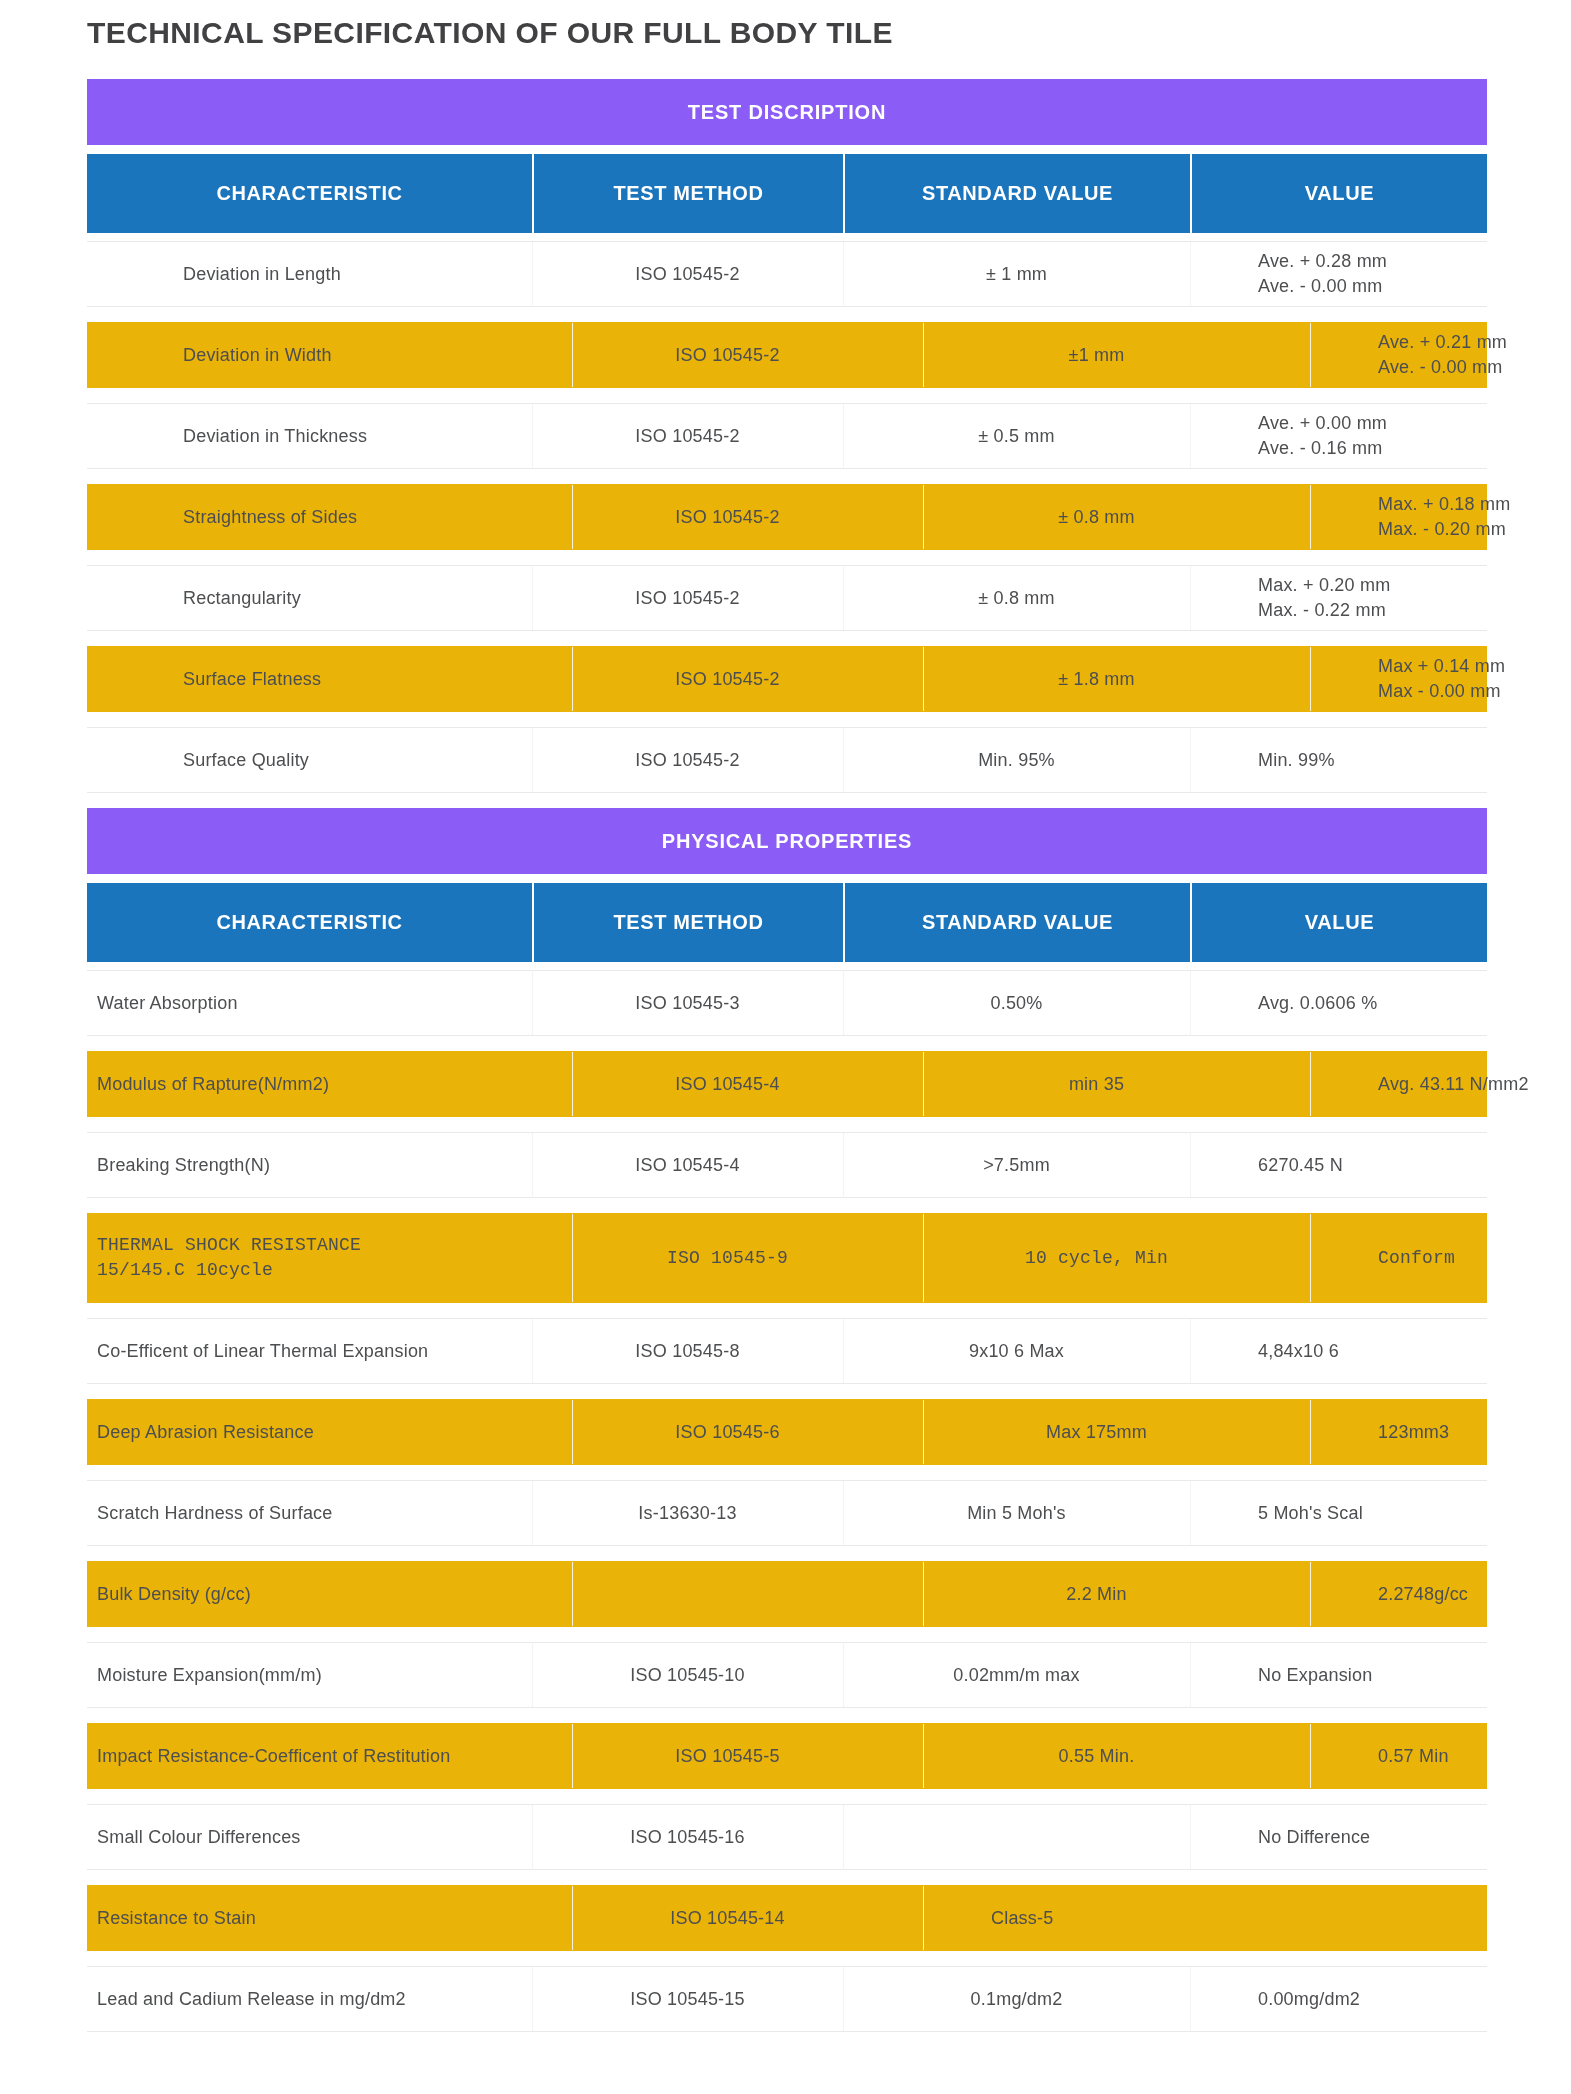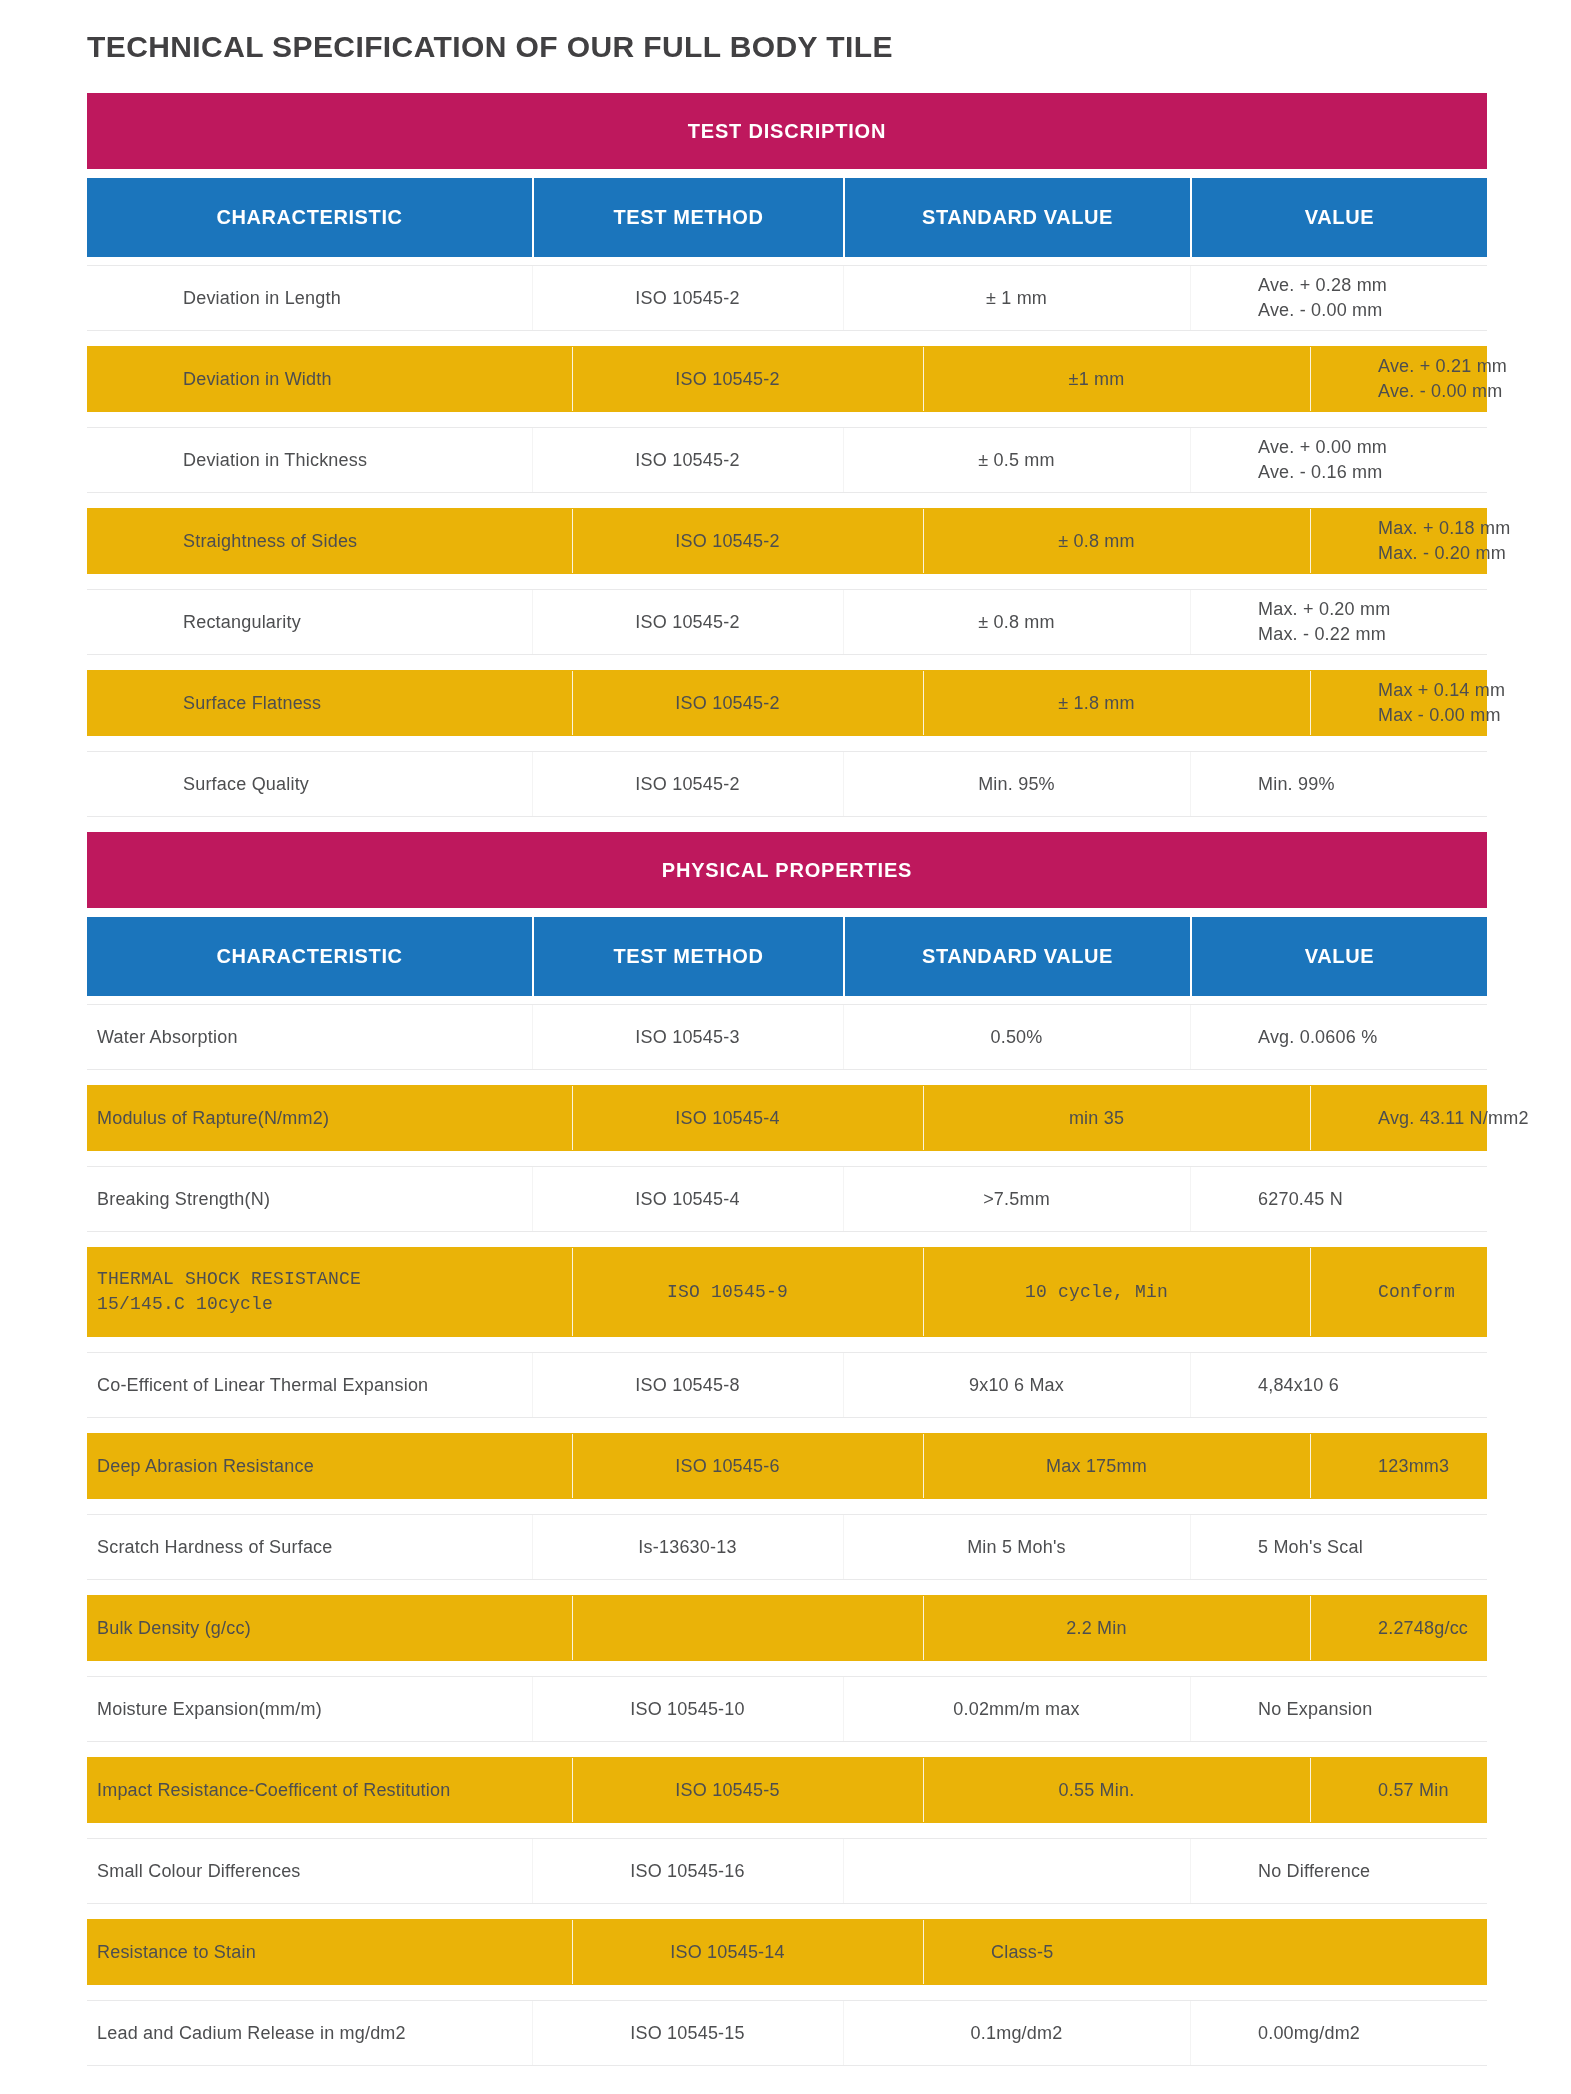--- a/index.html
+++ b/index.html
@@ -9,29 +9,29 @@
     color: #4d4e50;
     -webkit-font-smoothing: antialiased;
   }
   .page { padding: 16px 84px 30px 87px; width: 1400px; }
 
   h1.page-title {
     font-size: 30px;
     font-weight: 700;
     color: #414042;
     letter-spacing: 0.4px;
-    margin: 14px 0 30px 0;
+    margin: 0 0 30px 0;
     line-height: 1.1;
   }
 
   .spec-section { margin: 0; }
 
   .section-bar {
-    height: 76px;
-    background: #be185d;
+    height: 66px;
+    background: #8b5cf6;
     display: flex;
     align-items: center;
     justify-content: center;
     margin-bottom: 9px;
   }
   .section-heading {
     color: #ffffff;
     font-size: 20px;
     font-weight: 700;
     letter-spacing: 0.8px;

